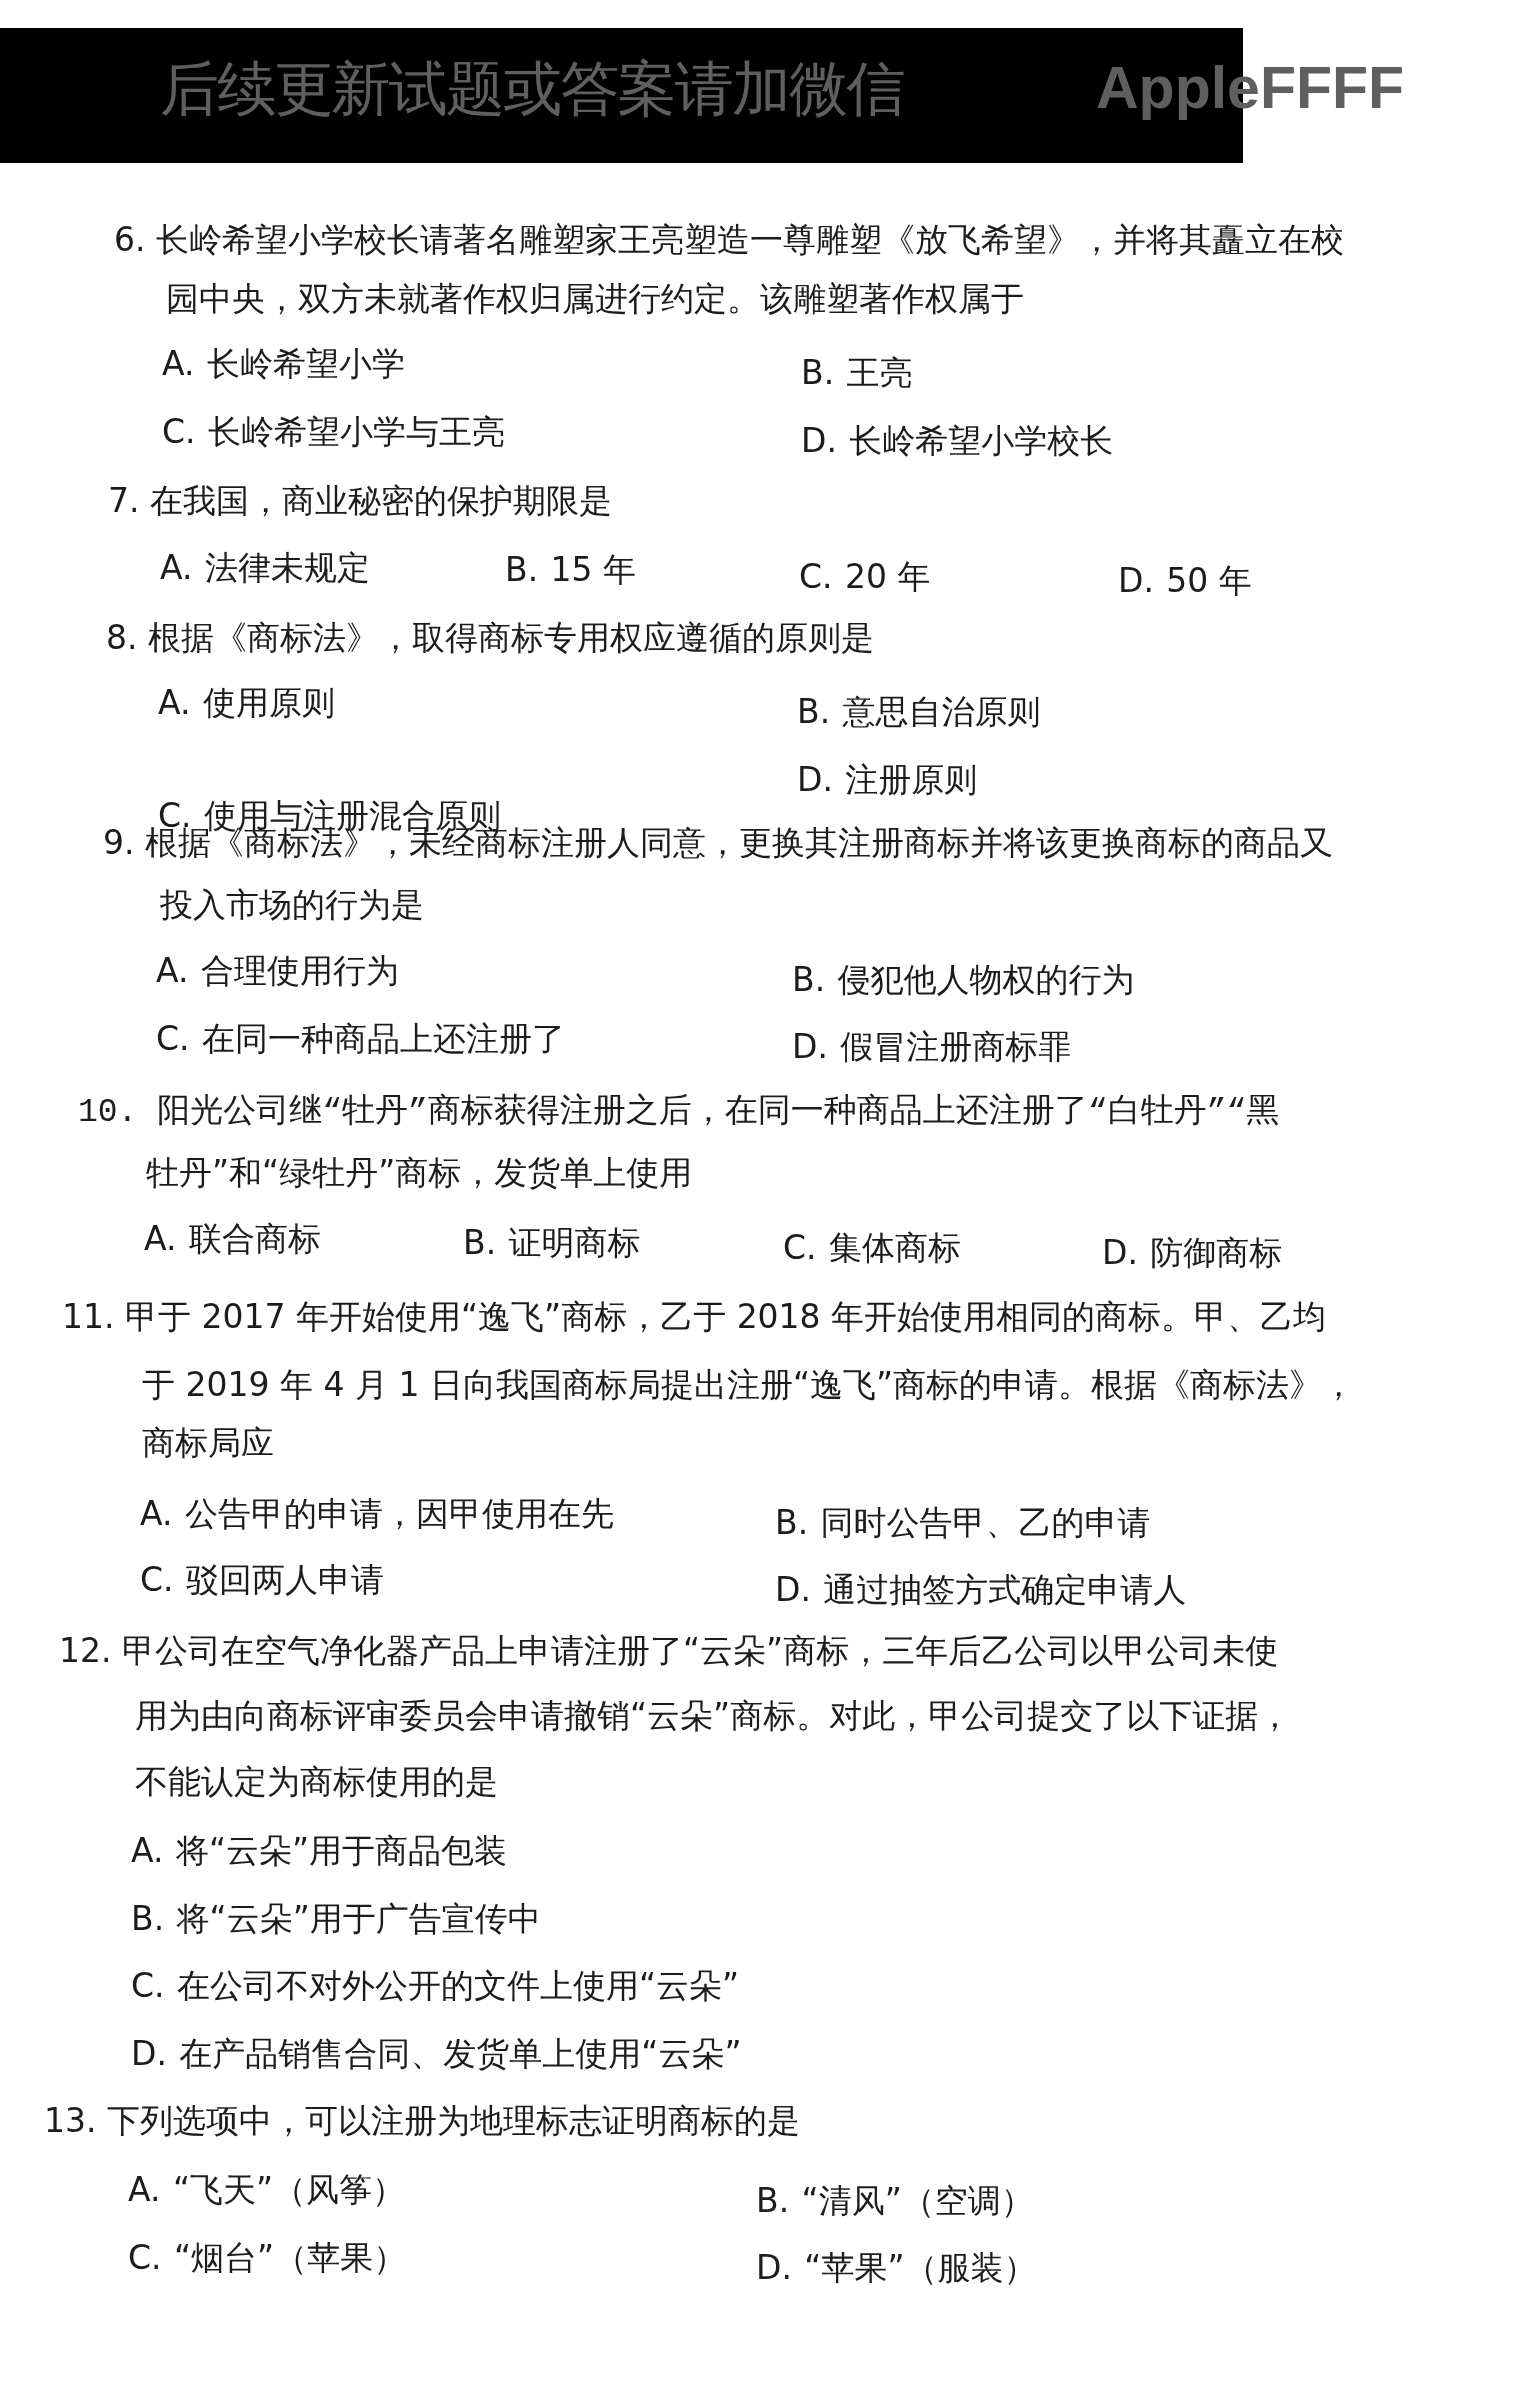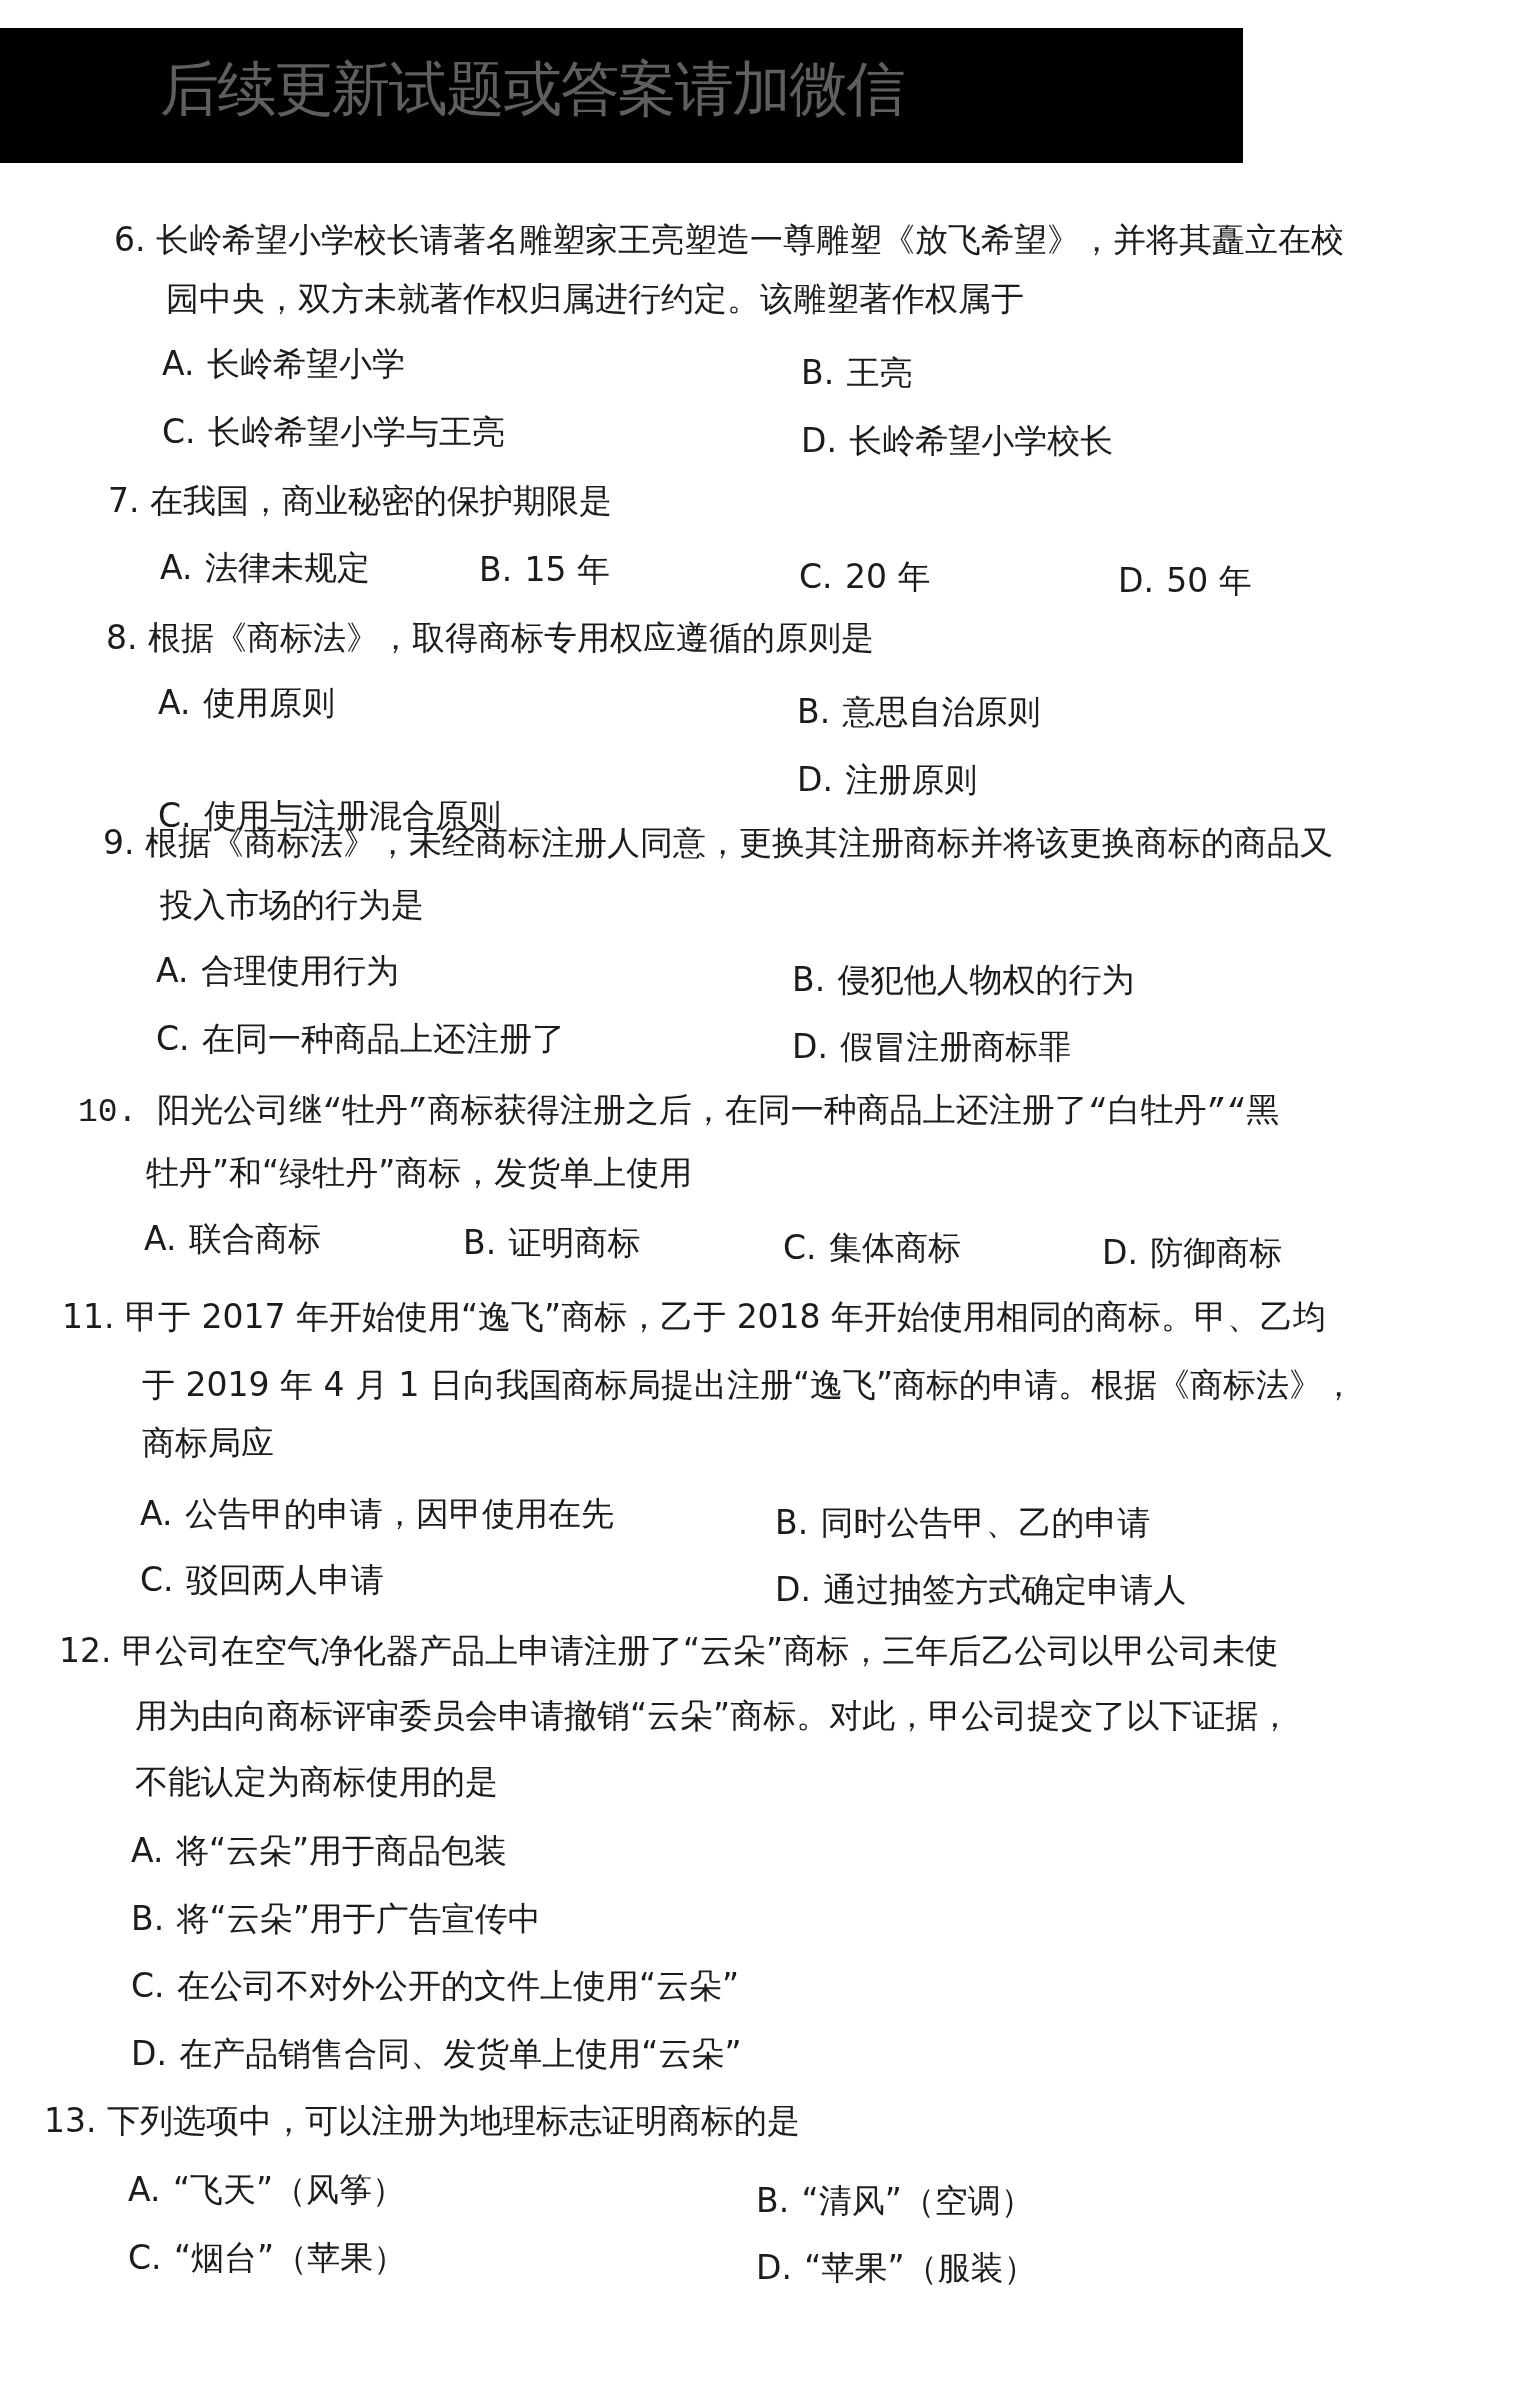--- a/index.html
+++ b/index.html
@@ -32,41 +32,42 @@
   .qnum { display: inline-block; }
   .line { position: absolute; font-size: 33px; line-height: 39px; white-space: nowrap; color: #1c1c1c; }
   .opt { position: absolute; font-size: 33px; line-height: 39px; white-space: nowrap; color: #1c1c1c; }
   .opt .letter { margin-right: 12.4px; }
 </style>
 </head>
 <body>
 
 <div class="banner">
   <span class="banner-text banner-cn">后续更新试题或答案请加微信</span>
+  <span class="banner-text banner-en">AppleFFFF</span>
 </div>
 
 <div>
   <div class="line" style="left:114px; top:220px;">
     <span class="qnum">6.</span>
     <span>长岭希望小学校长请著名雕塑家王亮塑造一尊雕塑《放飞希望》，并将其矗立在校</span>
   </div>
   <div class="line" style="left:166px; top:279px;">园中央，双方未就著作权归属进行约定。该雕塑著作权属于</div>
   <div class="opt" style="left:162px; top:344px;"><span class="letter">A.</span><span>长岭希望小学</span></div>
   <div class="opt" style="left:801px; top:353px;"><span class="letter">B.</span><span>王亮</span></div>
   <div class="opt" style="left:162px; top:412px;"><span class="letter">C.</span><span>长岭希望小学与王亮</span></div>
   <div class="opt" style="left:801px; top:421px;"><span class="letter">D.</span><span>长岭希望小学校长</span></div>
 </div>
 
 <div>
   <div class="line" style="left:108px; top:481px;">
     <span class="qnum">7.</span>
     <span>在我国，商业秘密的保护期限是</span>
   </div>
   <div class="opt" style="left:160px; top:548px;"><span class="letter">A.</span><span>法律未规定</span></div>
-  <div class="opt" style="left:479px; top:550px;"><span class="letter">B.</span><span>15 年</span></div>
+  <div class="opt" style="left:505px; top:550px;"><span class="letter">B.</span><span>15 年</span></div>
   <div class="opt" style="left:799px; top:557px;"><span class="letter">C.</span><span>20 年</span></div>
   <div class="opt" style="left:1118px; top:561px;"><span class="letter">D.</span><span>50 年</span></div>
 </div>
 
 <div>
   <div class="line" style="left:106px; top:618px;text-align:right;">
     <span class="qnum">8.</span>
     <span>根据《商标法》，取得商标专用权应遵循的原则是</span>
   </div>
   <div class="opt" style="left:158px; top:683px;"><span class="letter">A.</span><span>使用原则</span></div>

